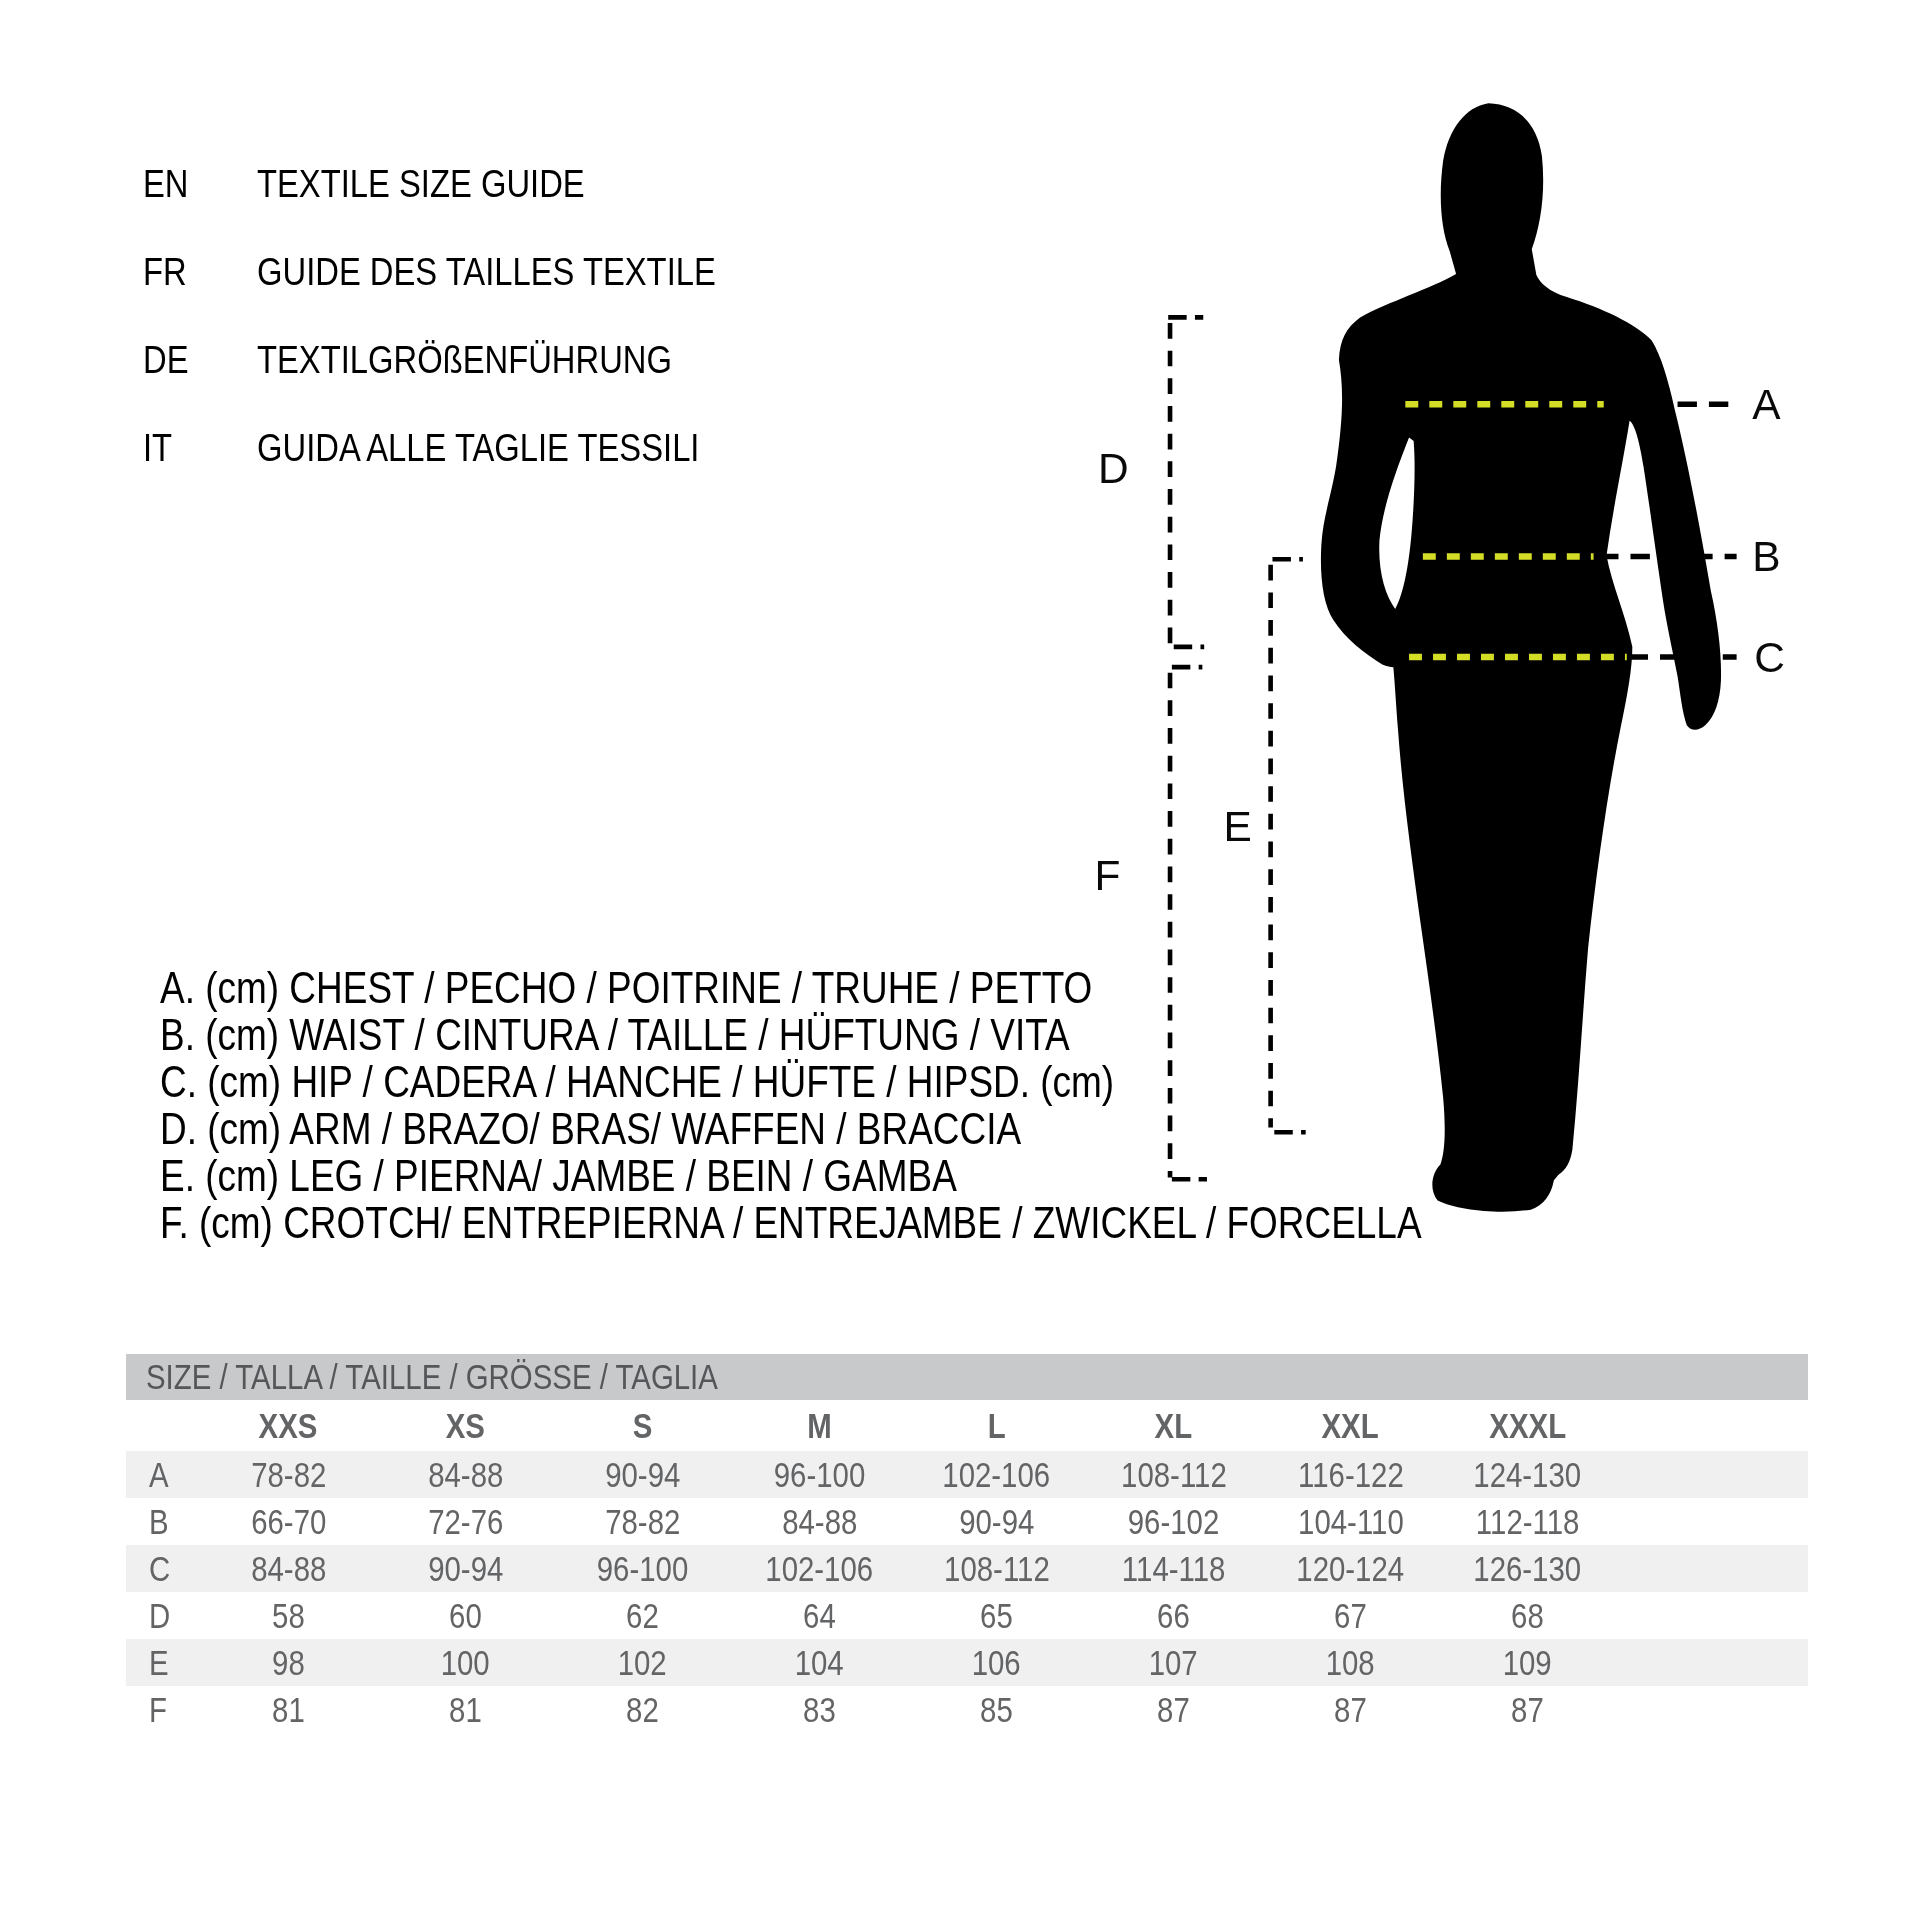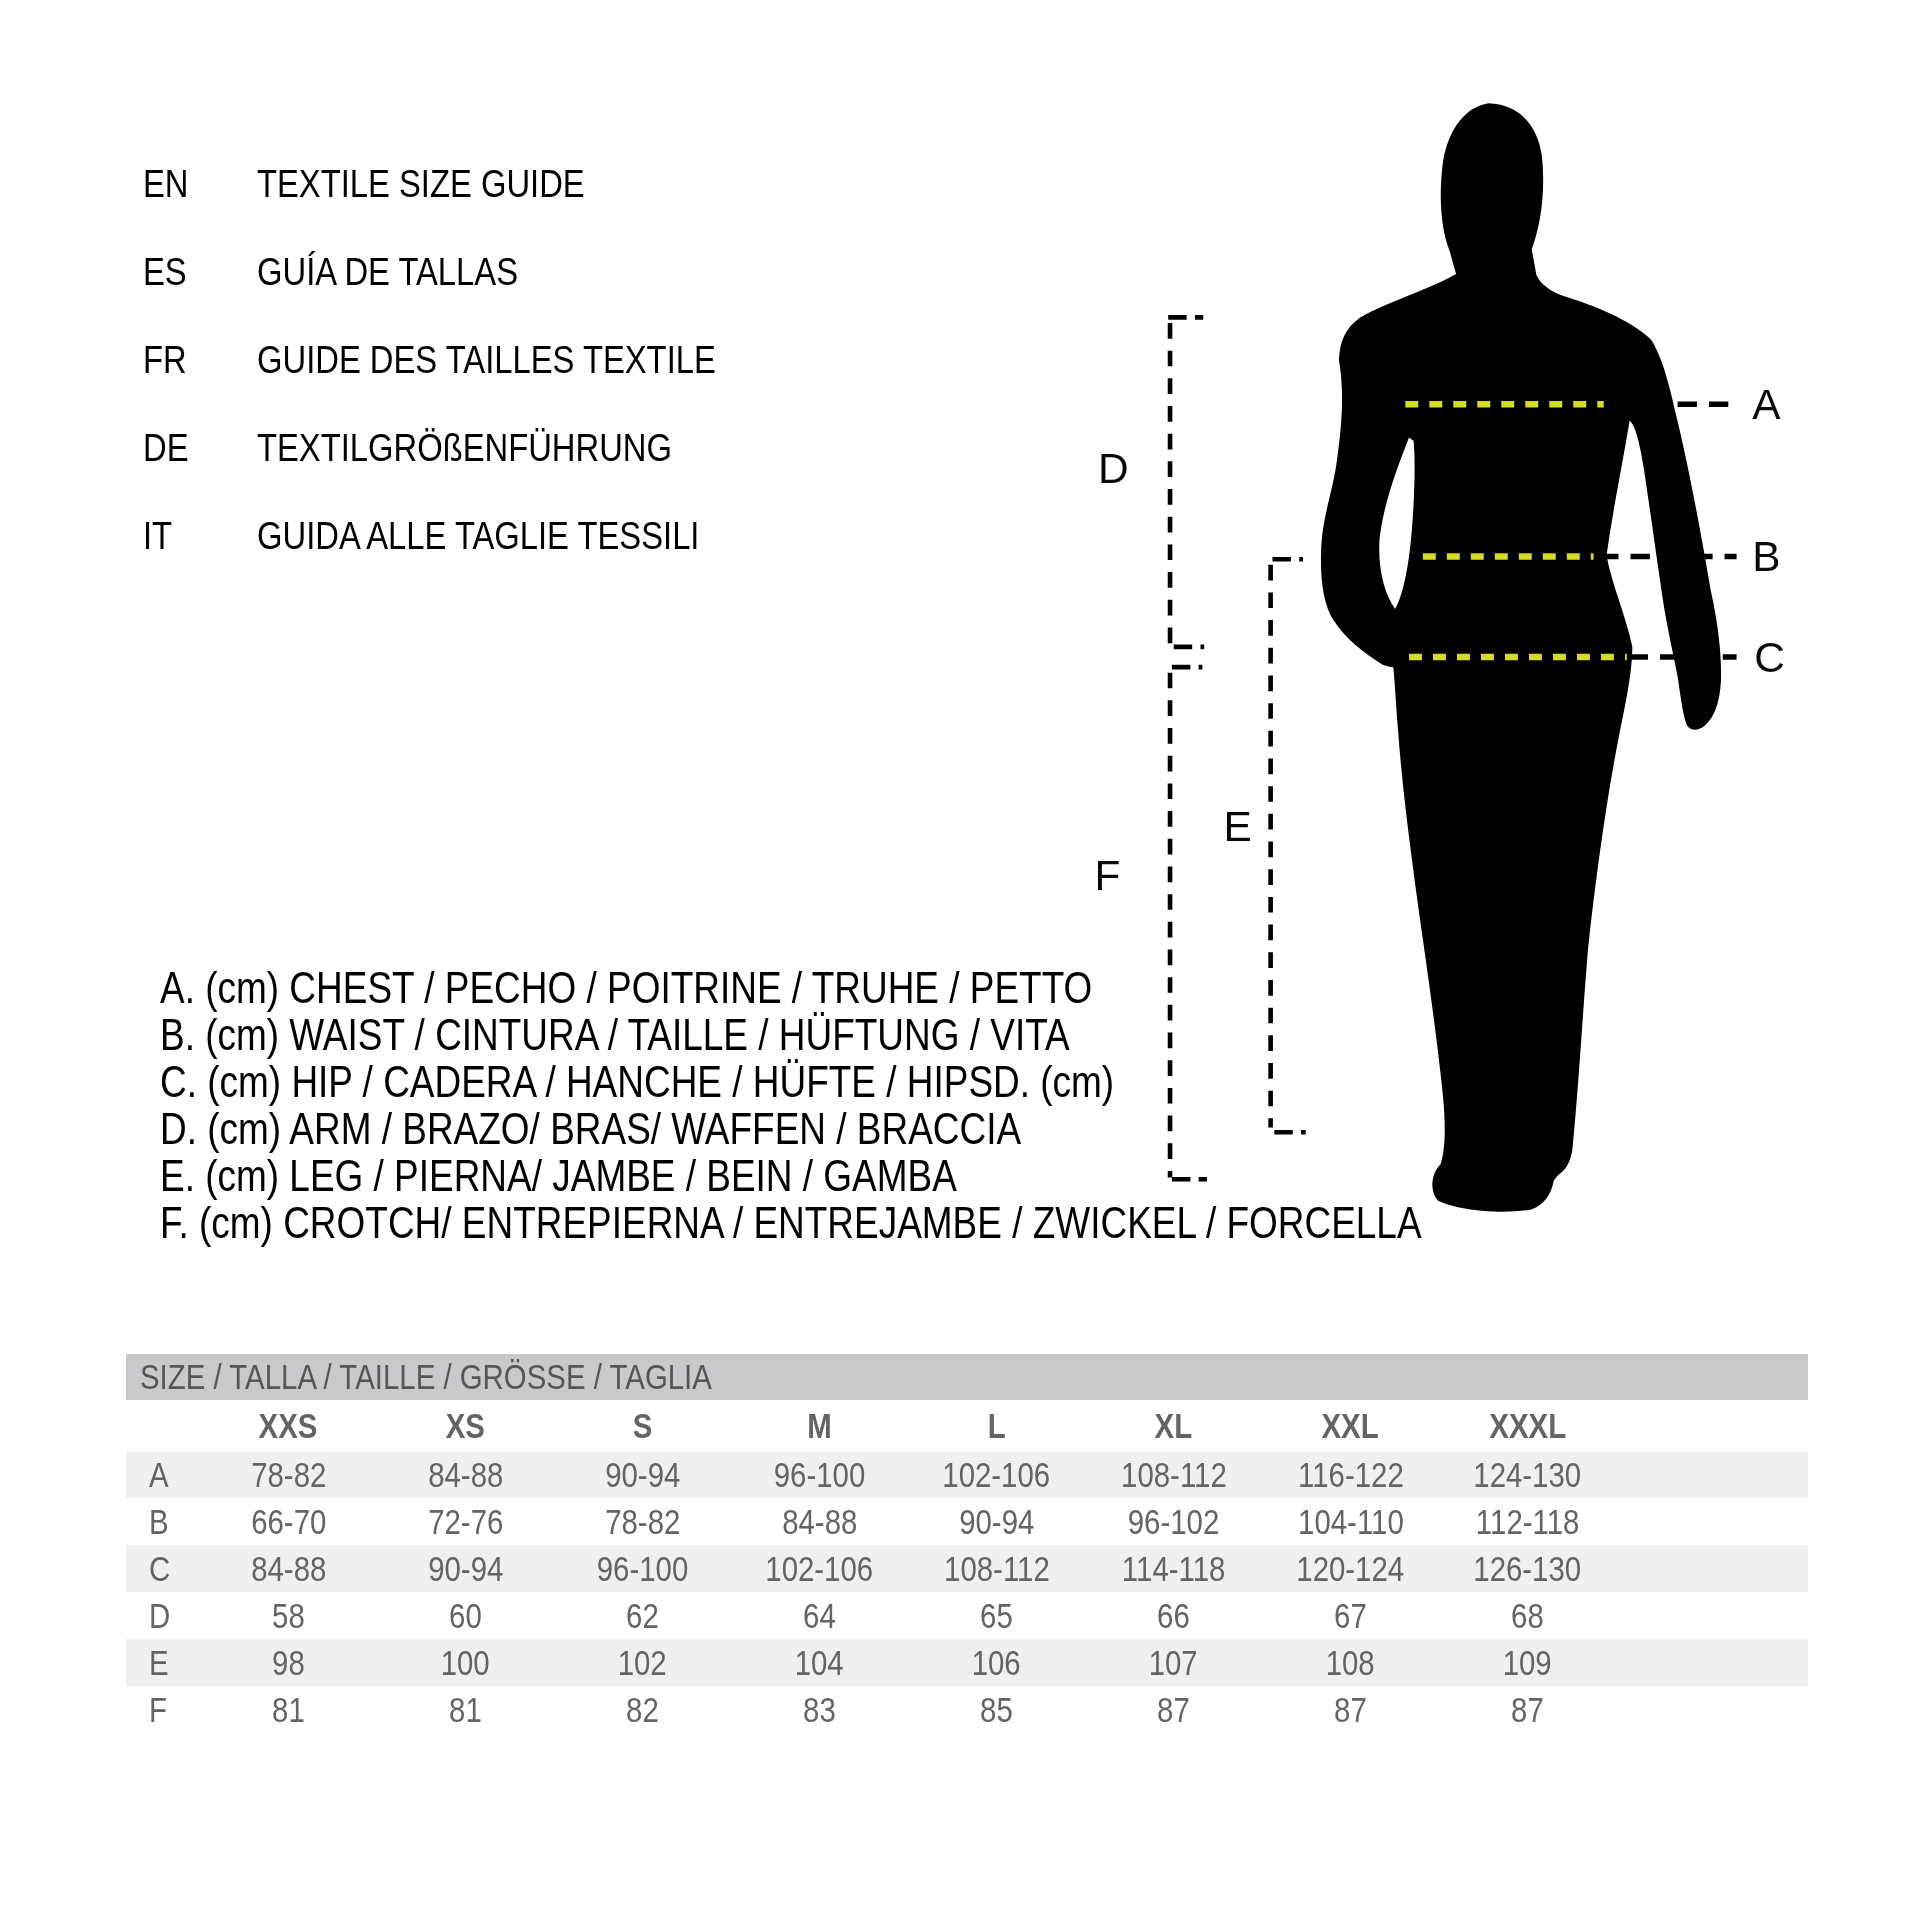--- a/index.html
+++ b/index.html
@@ -20,21 +20,21 @@
   .legend-block { position:absolute; left:140px; top:964px; }
   .legend-line { height:47px; line-height:47px; font-size:44px; color:var(--ink,#000);margin-left:20px; }
 
   
   .category-line { position:absolute; left:140px; top:1277px; height:37px; line-height:37px; font-size:32px; }
 
   
   .size-table { position:absolute; left:126px; top:1354px; width:1682px; }
   .t-header {
     height:46px; line-height:46px; background:var(--table-header-bg,#c8c9ca);
-    color:var(--table-header-text,#55565a); font-size:35px; padding-left:14px; box-sizing:border-box;
+    color:var(--table-header-text,#55565a); font-size:35px; padding-left:20px; box-sizing:border-box;
   }
   .t-row { display:grid; grid-template-columns:74px repeat(8,177px) 1fr; align-items:center; }
   .t-sizes { height:51px; line-height:51px;font-weight:bold; }
   .t-data  { height:47px; line-height:47px; }
   .t-row.stripe { background:var(--row-stripe,#f0f0f1); }
   .t-label { padding-left:23px; font-size:35px; color:var(--table-text,#636466); }
   .t-cell  { text-align:center; font-size:35px; color:var(--table-text,#636466); }
 
   
   .fig { position:absolute; left:0; top:0; width:1923px; height:1923px; }
@@ -47,23 +47,20 @@
   .fig text { font-family:"Liberation Sans","DejaVu Sans",sans-serif; font-size:46px; fill:#0a0a0a; }
 </style>
 </head>
 <body>
 
 <div id="canvas">
 
   <div class="lang-block">
     <div class="lang-row">
       <span class="lang-code"><span class="cx">EN</span></span><span class="cx">TEXTILE SIZE GUIDE</span>
-    </div>
-    <div class="lang-row">
-      <span class="lang-code"><span class="cx">ES</span></span><span class="cx">GUÍA DE TALLAS</span>
     </div>
     <div class="lang-row">
       <span class="lang-code"><span class="cx">FR</span></span><span class="cx">GUIDE DES TAILLES TEXTILE</span>
     </div>
     <div class="lang-row">
       <span class="lang-code"><span class="cx">DE</span></span><span class="cx">TEXTILGRÖßENFÜHRUNG</span>
     </div>
     <div class="lang-row">
       <span class="lang-code"><span class="cx">IT</span></span><span class="cx">GUIDA ALLE TAGLIE TESSILI</span>
     </div>

